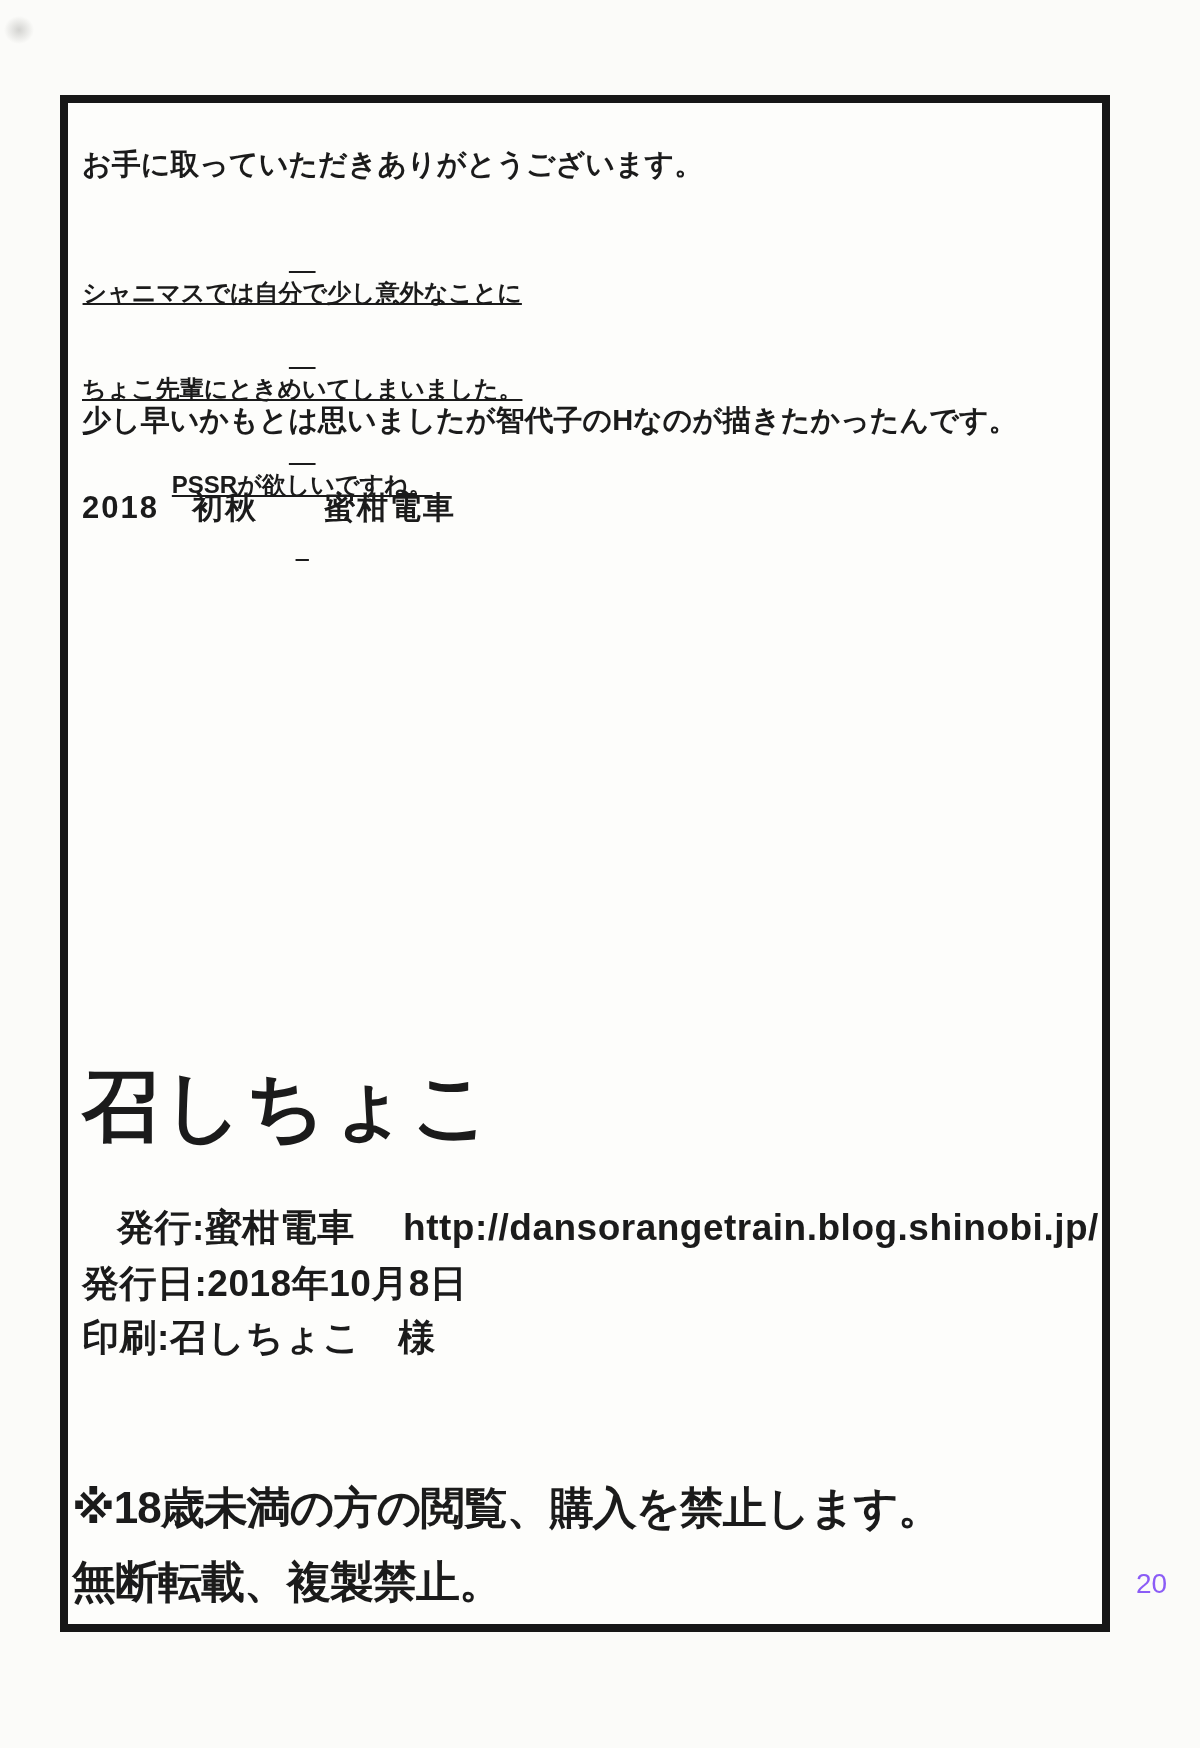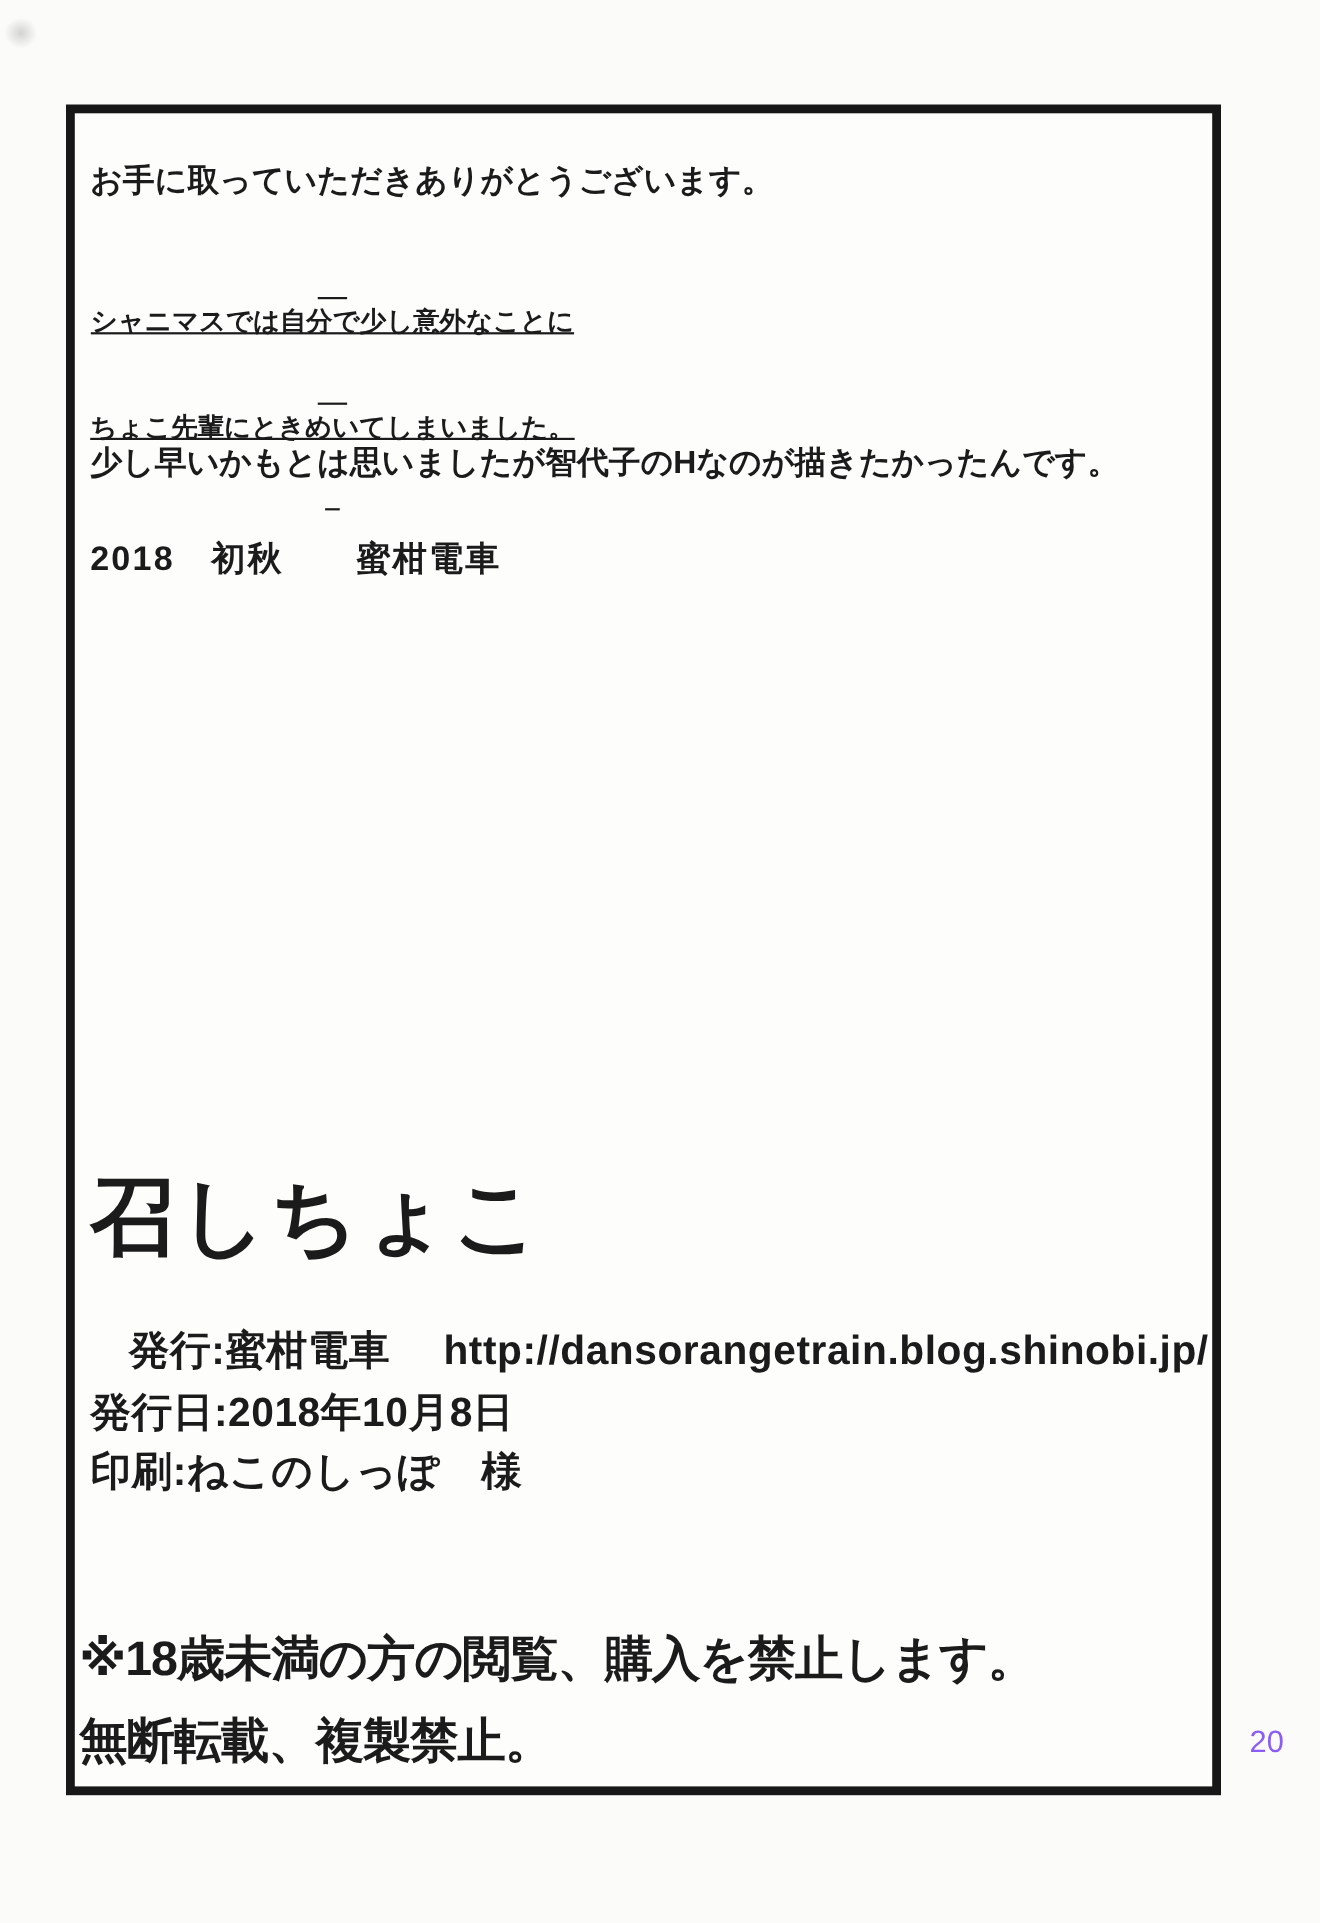--- a/index.html
+++ b/index.html
@@ -93,33 +93,34 @@
 
 <div class="scan-smudge"></div>
 
 <div class="frame">
 
   <div class="tblock greeting">お手に取っていただきありがとうございます。</div>
 
   <div class="tblock body-lines">
     <div>シャニマスでは自分で少し意外なことに</div>
     <div>ちょこ先輩にときめいてしまいました。</div>
+    <div>PSSRが欲しいですね。</div>
   </div>
 
   <div class="tblock closing">少し早いかもとは思いましたが智代子のHなのが描きたかったんです。</div>
 
   <div class="tblock date-line">2018　初秋　　蜜柑電車</div>
 
   <div class="tblock book-title">召しちょこ</div>
 
   <div class="tblock pub-line pub-publisher">発行:蜜柑電車　 http://dansorangetrain.blog.shinobi.jp/</div>
 
   <div class="tblock pub-line pub-date">発行日:2018年10月8日</div>
 
-  <div class="tblock pub-line pub-printer">印刷:ねこのしっぽ　様</div>
+  <div class="tblock pub-line pub-printer">印刷:召しちょこ　様</div>
 
   <div class="tblock warn-line warn-1">※18歳未満の方の閲覧、購入を禁止します。</div>
 
   <div class="tblock warn-line warn-2">無断転載、複製禁止。</div>
 
 </div>
 
 <div class="page-number">20</div>
 
 </body></html>

